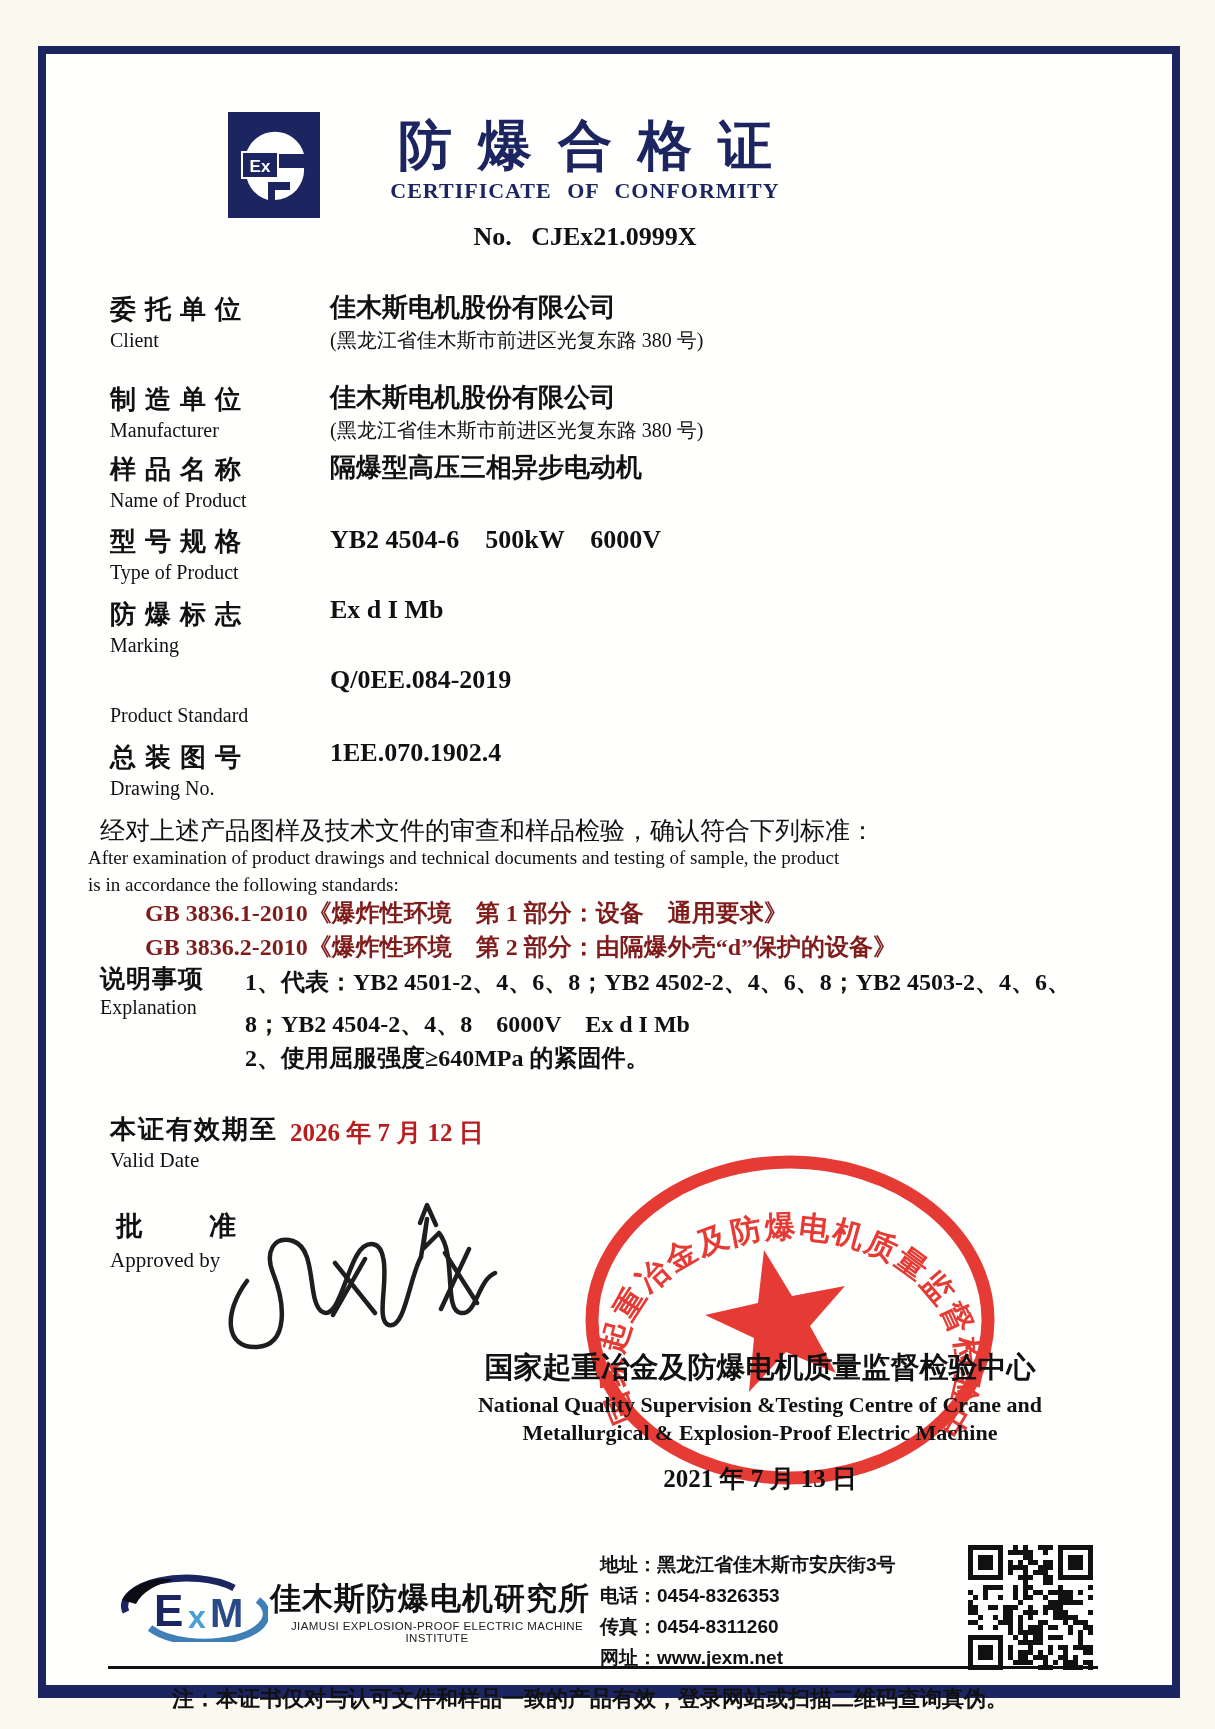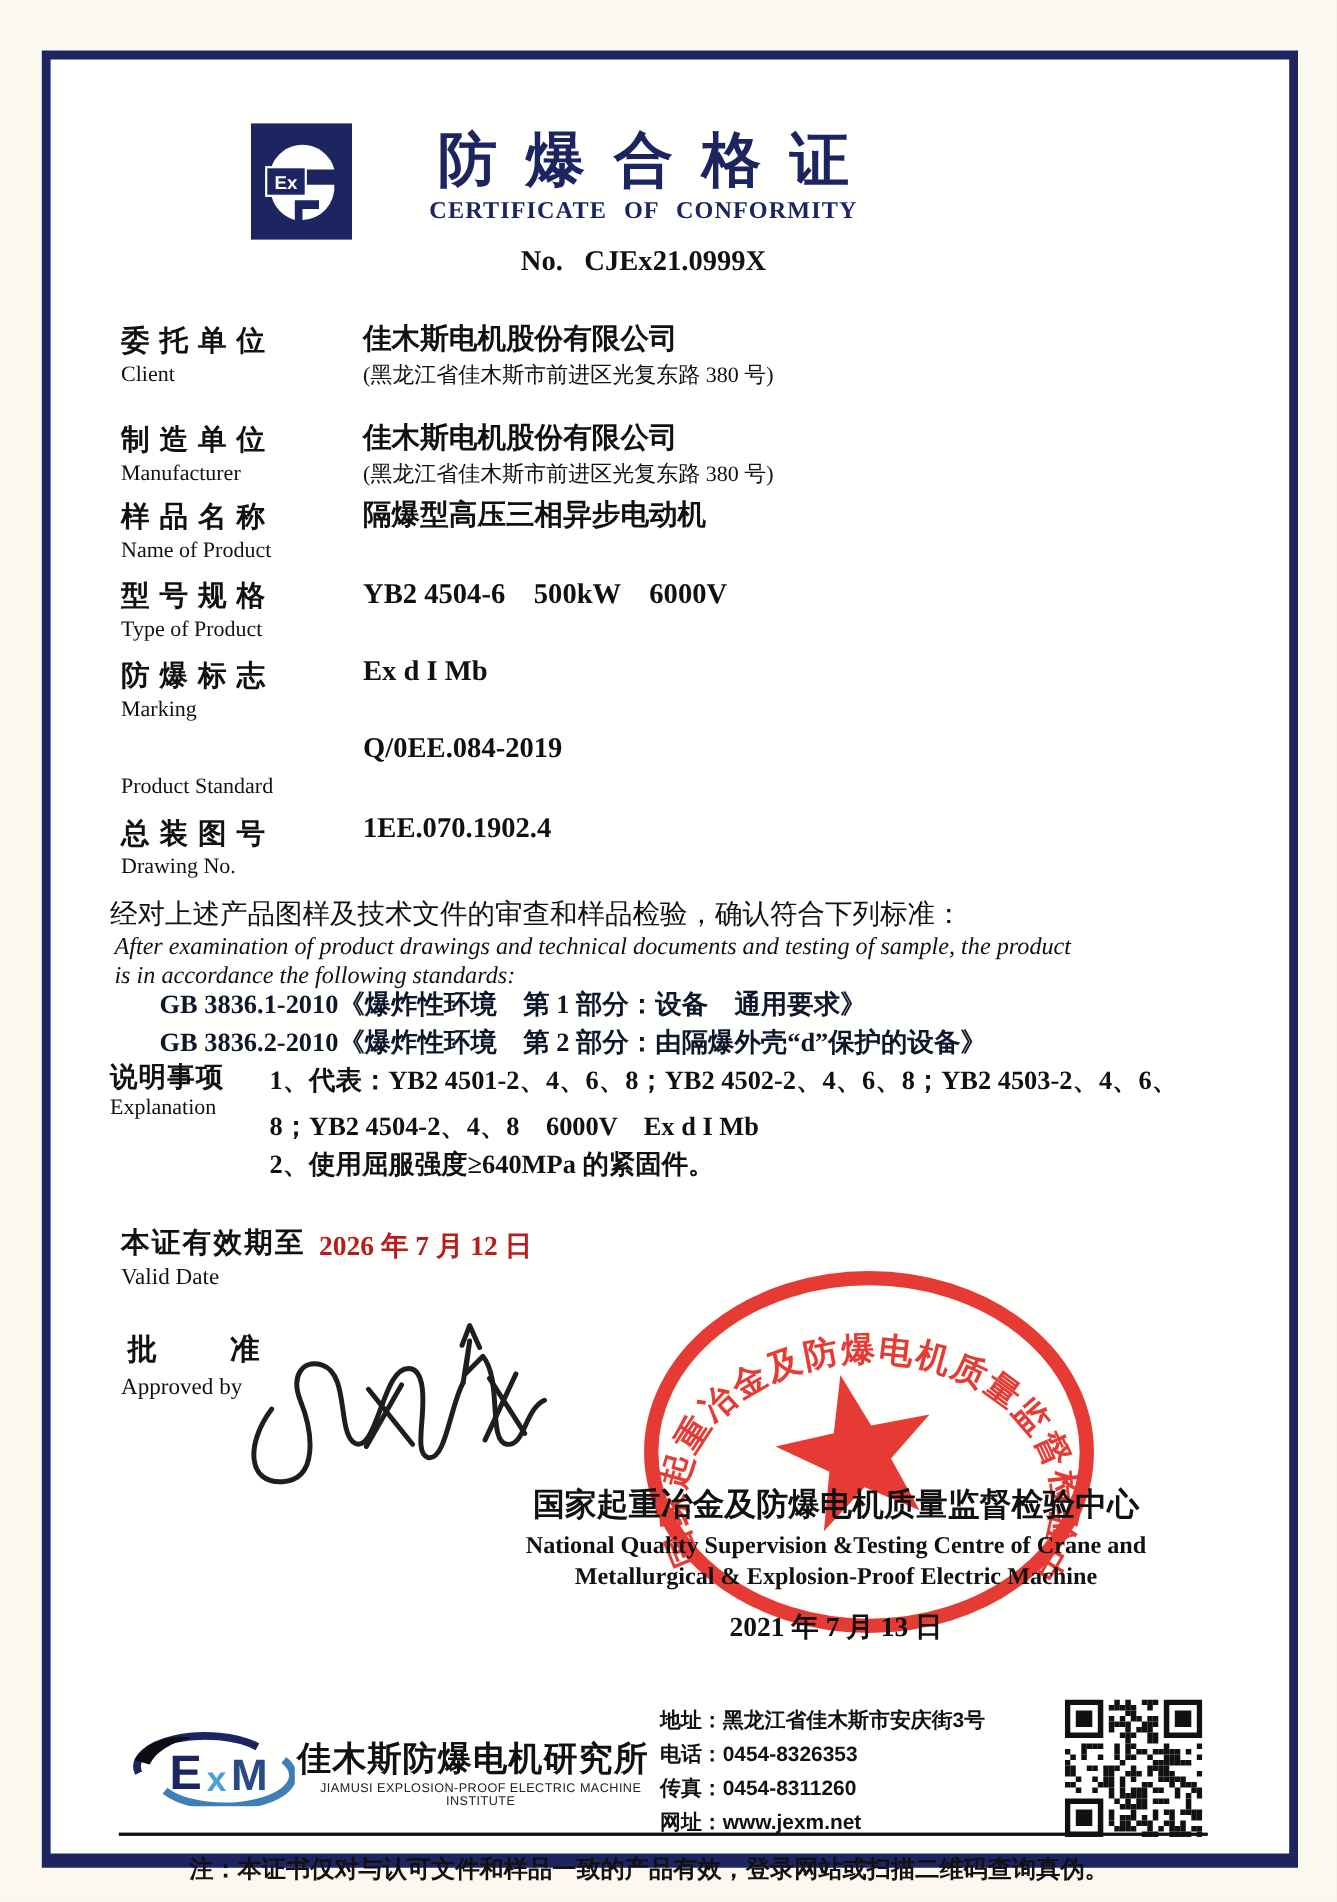--- a/index.html
+++ b/index.html
@@ -20,22 +20,22 @@
 
   
   .f-label{left:110px;width:250px;font-size:26px;font-weight:bold;letter-spacing:9px;color:#111;
            font-family:"Liberation Sans",sans-serif;}
   .f-en{left:110px;width:250px;font-size:20px;color:#111;}
   .f-val{left:330px;width:760px;font-size:26px;font-weight:bold;color:#111;}
   .f-sub{left:330px;width:760px;font-size:20px;color:#111;}
 
   .stmt-cn{left:100px;top:786px;width:1000px;font-size:25px;font-weight:normal;color:#111;
            font-family:"Liberation Sans",sans-serif;}
-  .stmt-en{left:104px;width:1000px;font-size:22px;color:#111;font-style:italic;}
-  .gb{left:145px;width:950px;font-size:24px;font-weight:bold;color:#0f172a;}
+  .stmt-en{left:88px;width:1000px;font-size:19px;color:#111;}
+  .gb{left:145px;width:950px;font-size:24px;font-weight:bold;color:#7f1d1d;}
 
   .expl-label{left:100px;top:934px;width:160px;font-size:25px;font-weight:bold;letter-spacing:1px;
               color:#111;font-family:"Liberation Sans",sans-serif;}
   .expl-en{left:100px;top:968px;width:160px;font-size:20px;color:#111;}
   .expl-item{left:245px;width:860px;font-size:24px;font-weight:bold;color:#111;}
 
   .valid-label{left:110px;top:1084px;font-size:26px;font-weight:bold;letter-spacing:2px;color:#111;
                font-family:"Liberation Sans",sans-serif;}
   .valid-en{left:110px;top:1120px;font-size:21px;color:#111;}
   .valid-val{left:290px;top:1088px;font-size:25px;font-weight:bold;color:#b91c1c;}

